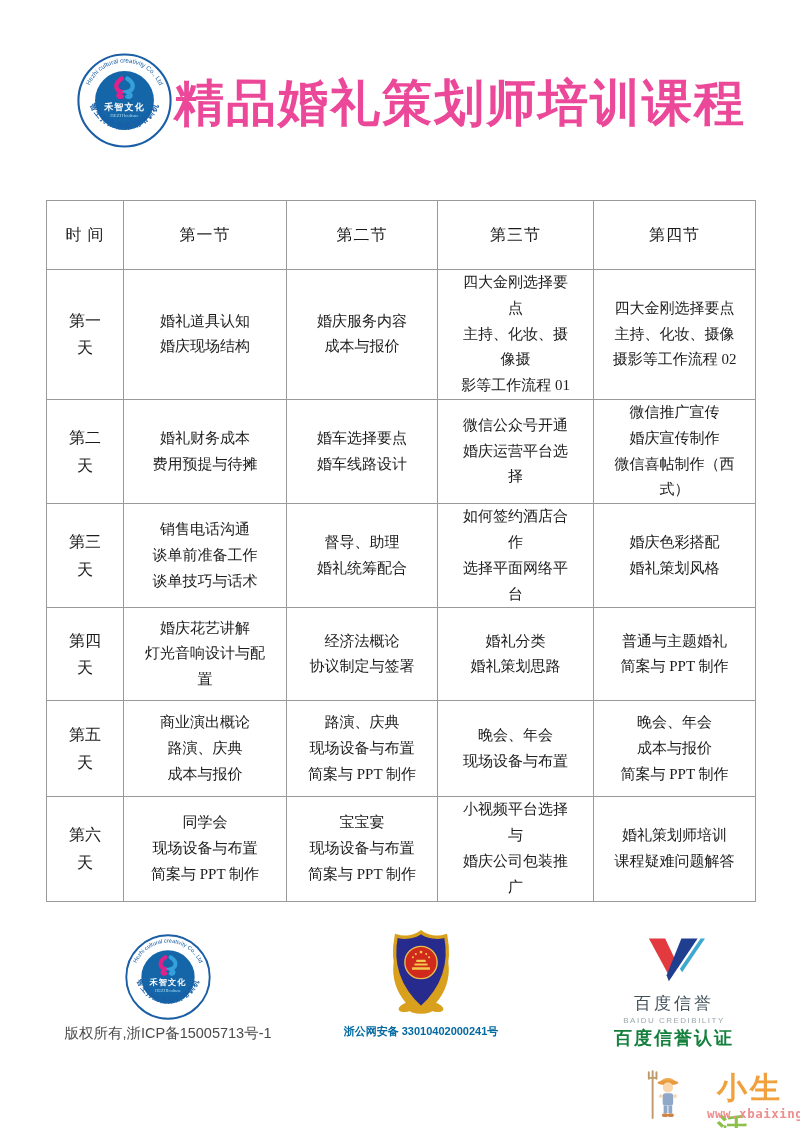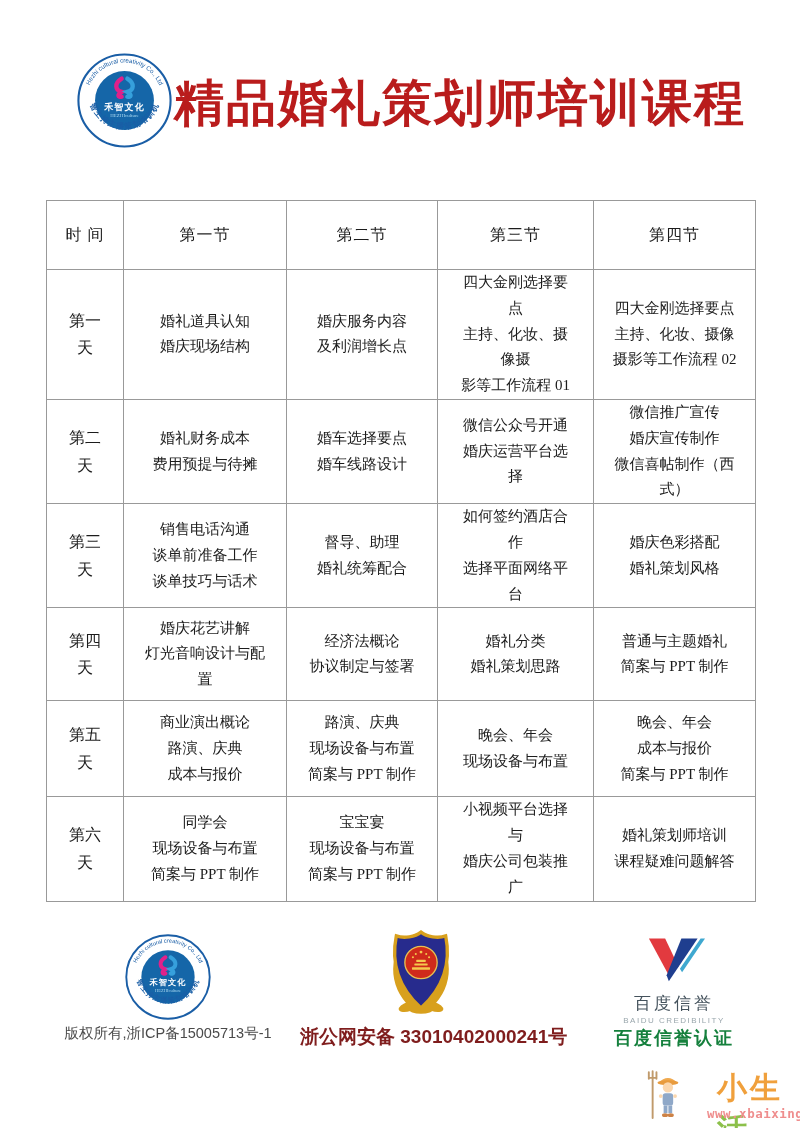--- a/index.html
+++ b/index.html
@@ -2,42 +2,42 @@
 <html><head>
 <meta charset="utf-8">
 <style>
   html,body{margin:0;padding:0;background:#fff;}
   .page{position:relative;width:800px;height:1128px;background:#ffffff;overflow:hidden;
         font-family:"Liberation Serif","DejaVu Serif",serif;color:#1c1c1c;}
 
   
   .logo-main{position:absolute;left:77px;top:53px;}
   .page-title{position:absolute;left:168px;top:70px;width:584px;margin:0;
-              font-size:50px;font-weight:bold;letter-spacing:2px;color:#b91c1c;
+              font-size:50px;font-weight:bold;letter-spacing:2px;color:#ec4899;
               text-align:center;white-space:nowrap;}
 
   
   table.schedule{position:absolute;left:46px;top:200px;width:709px;
                  border-collapse:collapse;table-layout:fixed;}
   .schedule th,.schedule td{border:1px solid #999;text-align:center;vertical-align:middle;
                  font-weight:normal;font-size:15px;line-height:1.72;color:#1c1c1c;
                  white-space:pre-line;padding:0 18px;}
   .schedule thead th{font-size:16px;letter-spacing:1px;}
   .schedule .day{font-size:16px;}
   tr.hrow{height:69px;}
   tr.r1{height:103px;} tr.r2{height:91px;} tr.r3{height:95px;}
   tr.r4{height:93px;} tr.r5{height:96px;} tr.r6{height:104px;}
 
   
   .f-left{position:absolute;left:58px;top:934px;width:220px;text-align:center;}
   .f-copy{margin-top:0;font-family:"Liberation Sans","DejaVu Sans",sans-serif;
           font-size:14.5px;color:#4a4a4a;white-space:nowrap;}
   .f-center{position:absolute;left:300px;top:926px;width:242px;text-align:center;}
   .f-record{margin-top:2px;font-family:"Liberation Sans","DejaVu Sans",sans-serif;
-            font-size:19px;font-weight:bold;color:#7f1d1d;white-space:nowrap;}
+            font-size:11px;font-weight:bold;color:#0369a1;white-space:nowrap;}
   .f-right{position:absolute;left:604px;top:938px;width:140px;text-align:center;
            font-family:"Liberation Sans","DejaVu Sans",sans-serif;}
   .baidu-name{font-size:17px;color:#44525c;letter-spacing:3px;margin-top:2px;}
   .baidu-en{font-size:8px;color:#9aa7ad;letter-spacing:1.5px;margin-top:1px;}
   .baidu-cert{font-size:18px;font-weight:bold;color:#15803d;margin-top:1px;letter-spacing:2px;}
 
   
   .watermark{position:absolute;left:645px;top:1068px;width:155px;height:60px;}
   .wm-mascot{position:absolute;left:0;top:2px;}
   .wm-text{position:absolute;left:44px;top:0px;font-size:30px;font-weight:bold;
@@ -89,21 +89,21 @@
         <th>第三节</th>
         <th>第四节</th>
       </tr>
     </thead>
     <tbody>
       <tr class="r1">
         <td class="day">第一天</td>
         <td>婚礼道具认知
 婚庆现场结构</td>
         <td>婚庆服务内容
-及利润增长点</td>
+成本与报价</td>
         <td>四大金刚选择要点
 主持、化妆、摄像摄
 影等工作流程 01</td>
         <td>四大金刚选择要点
 主持、化妆、摄像
 摄影等工作流程 02</td>
       </tr>
       <tr class="r2">
         <td class="day">第二天</td>
         <td>婚礼财务成本

